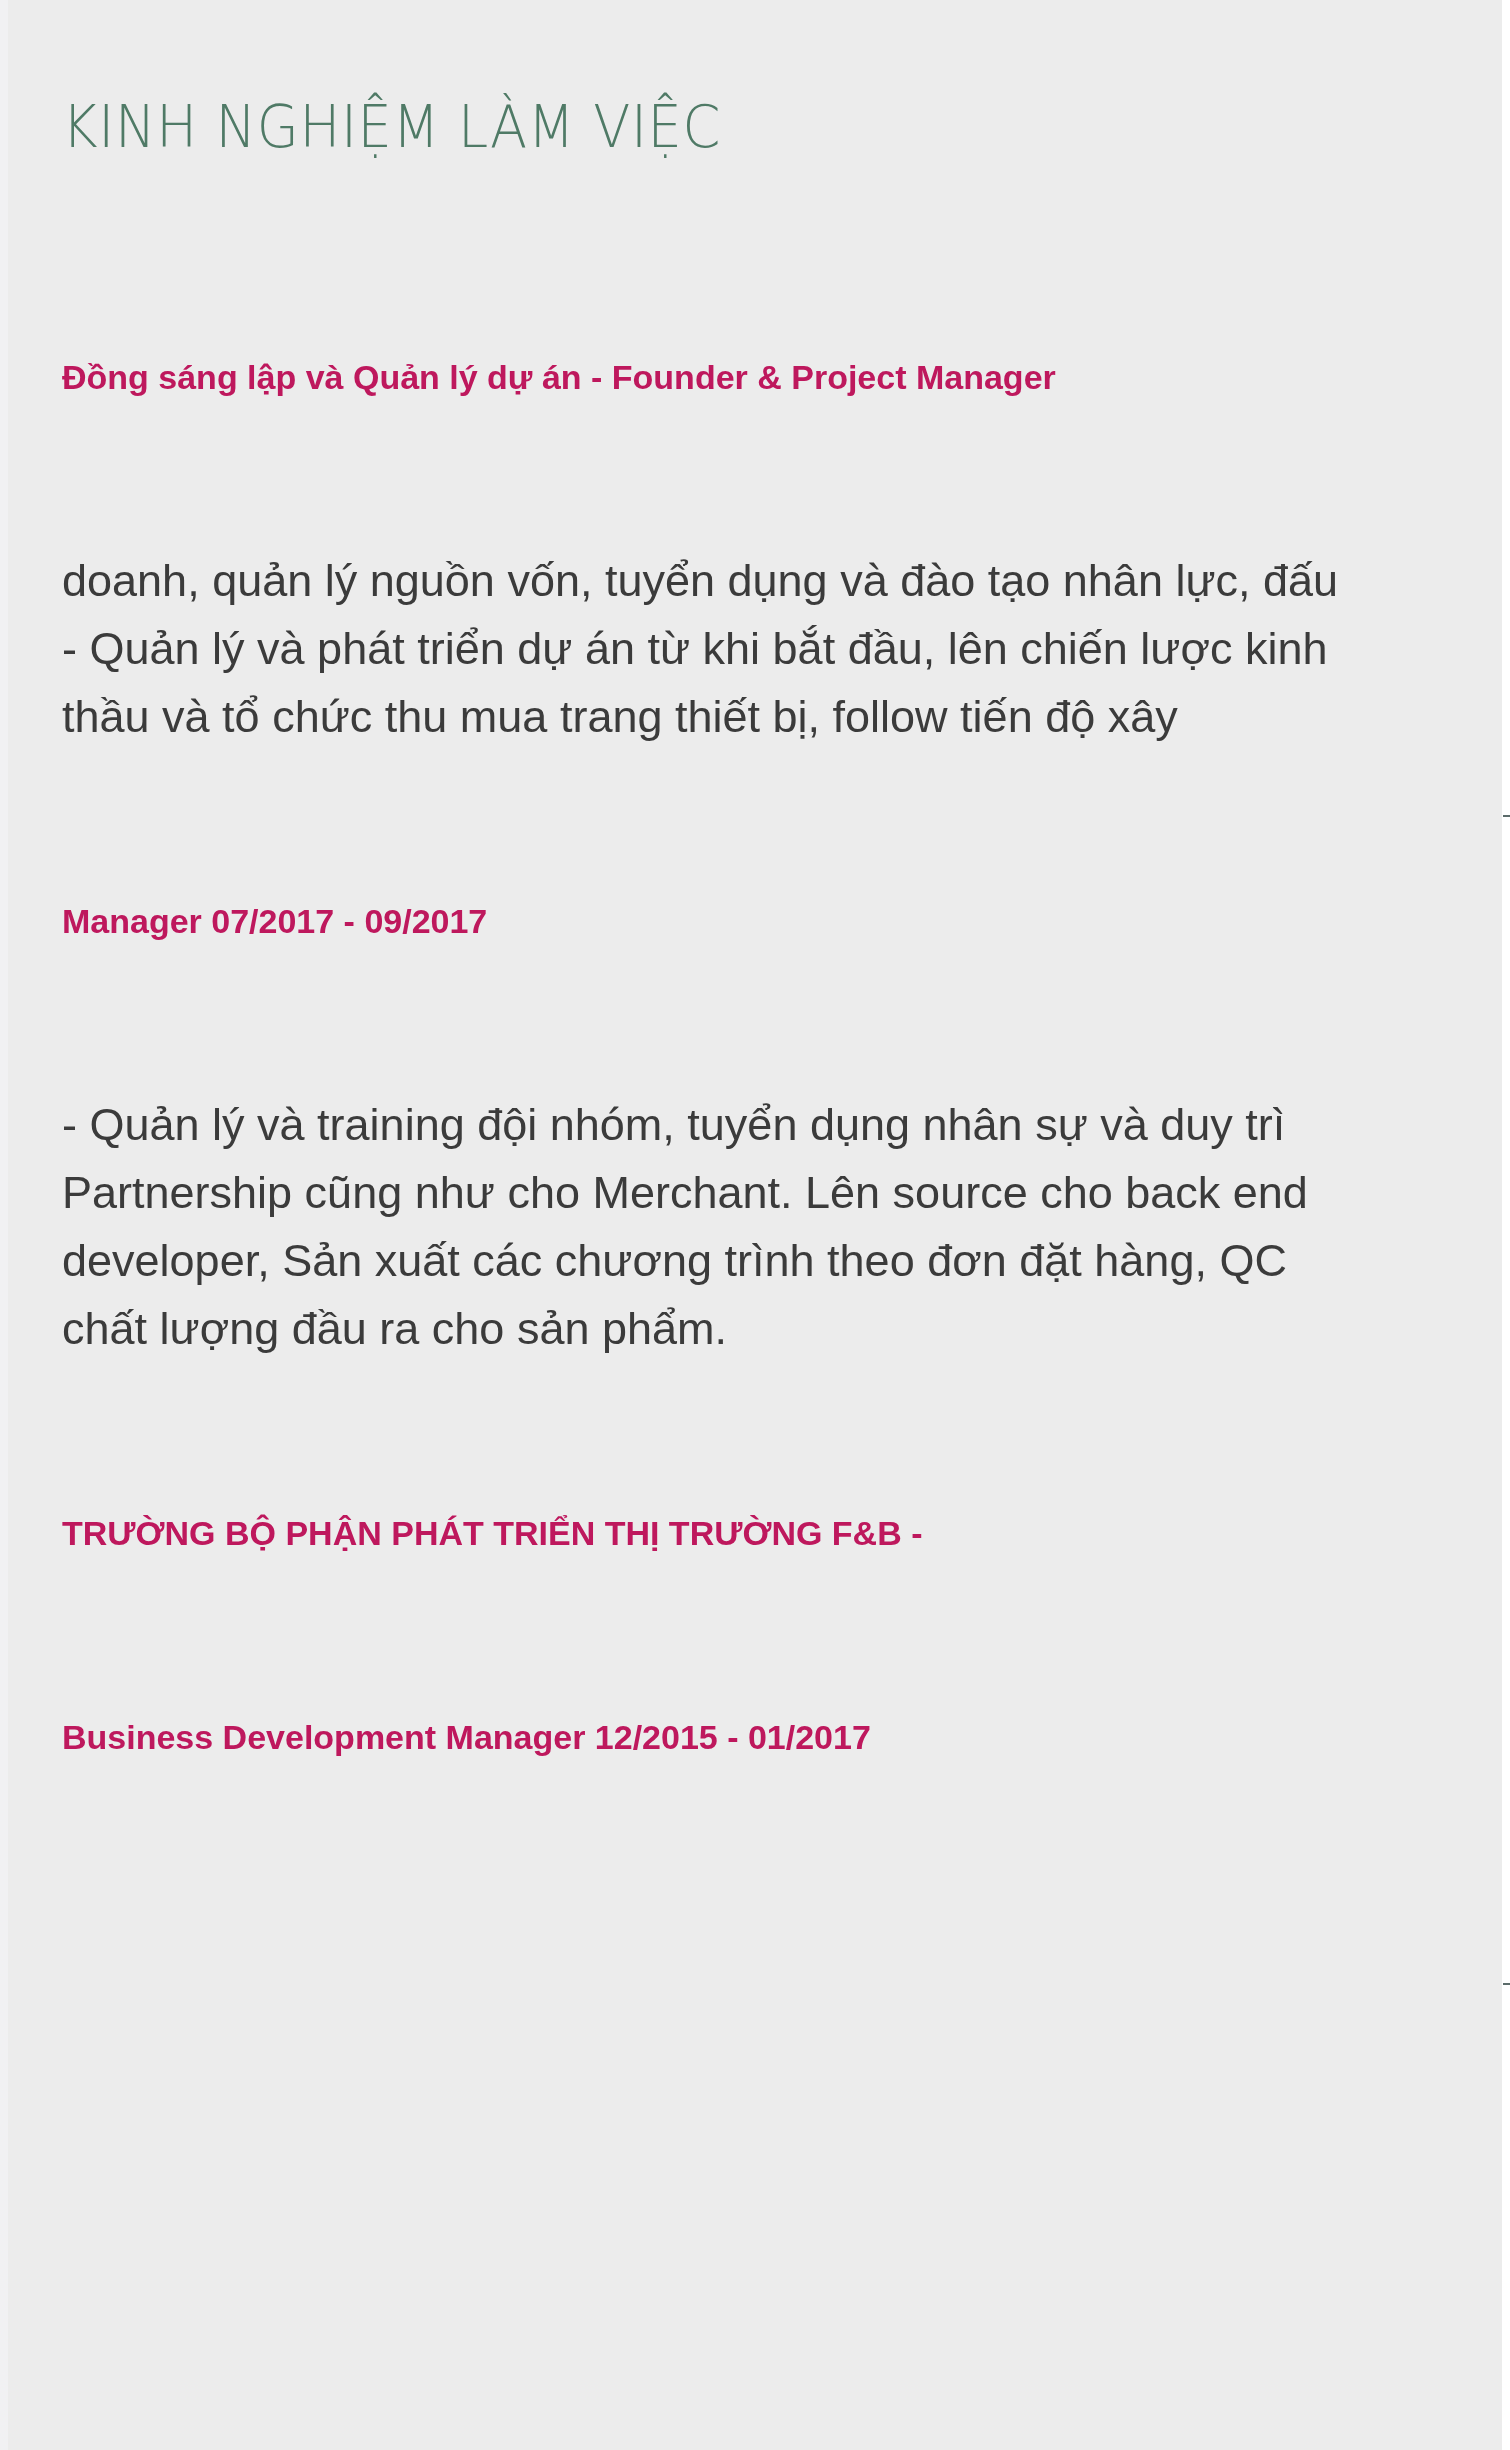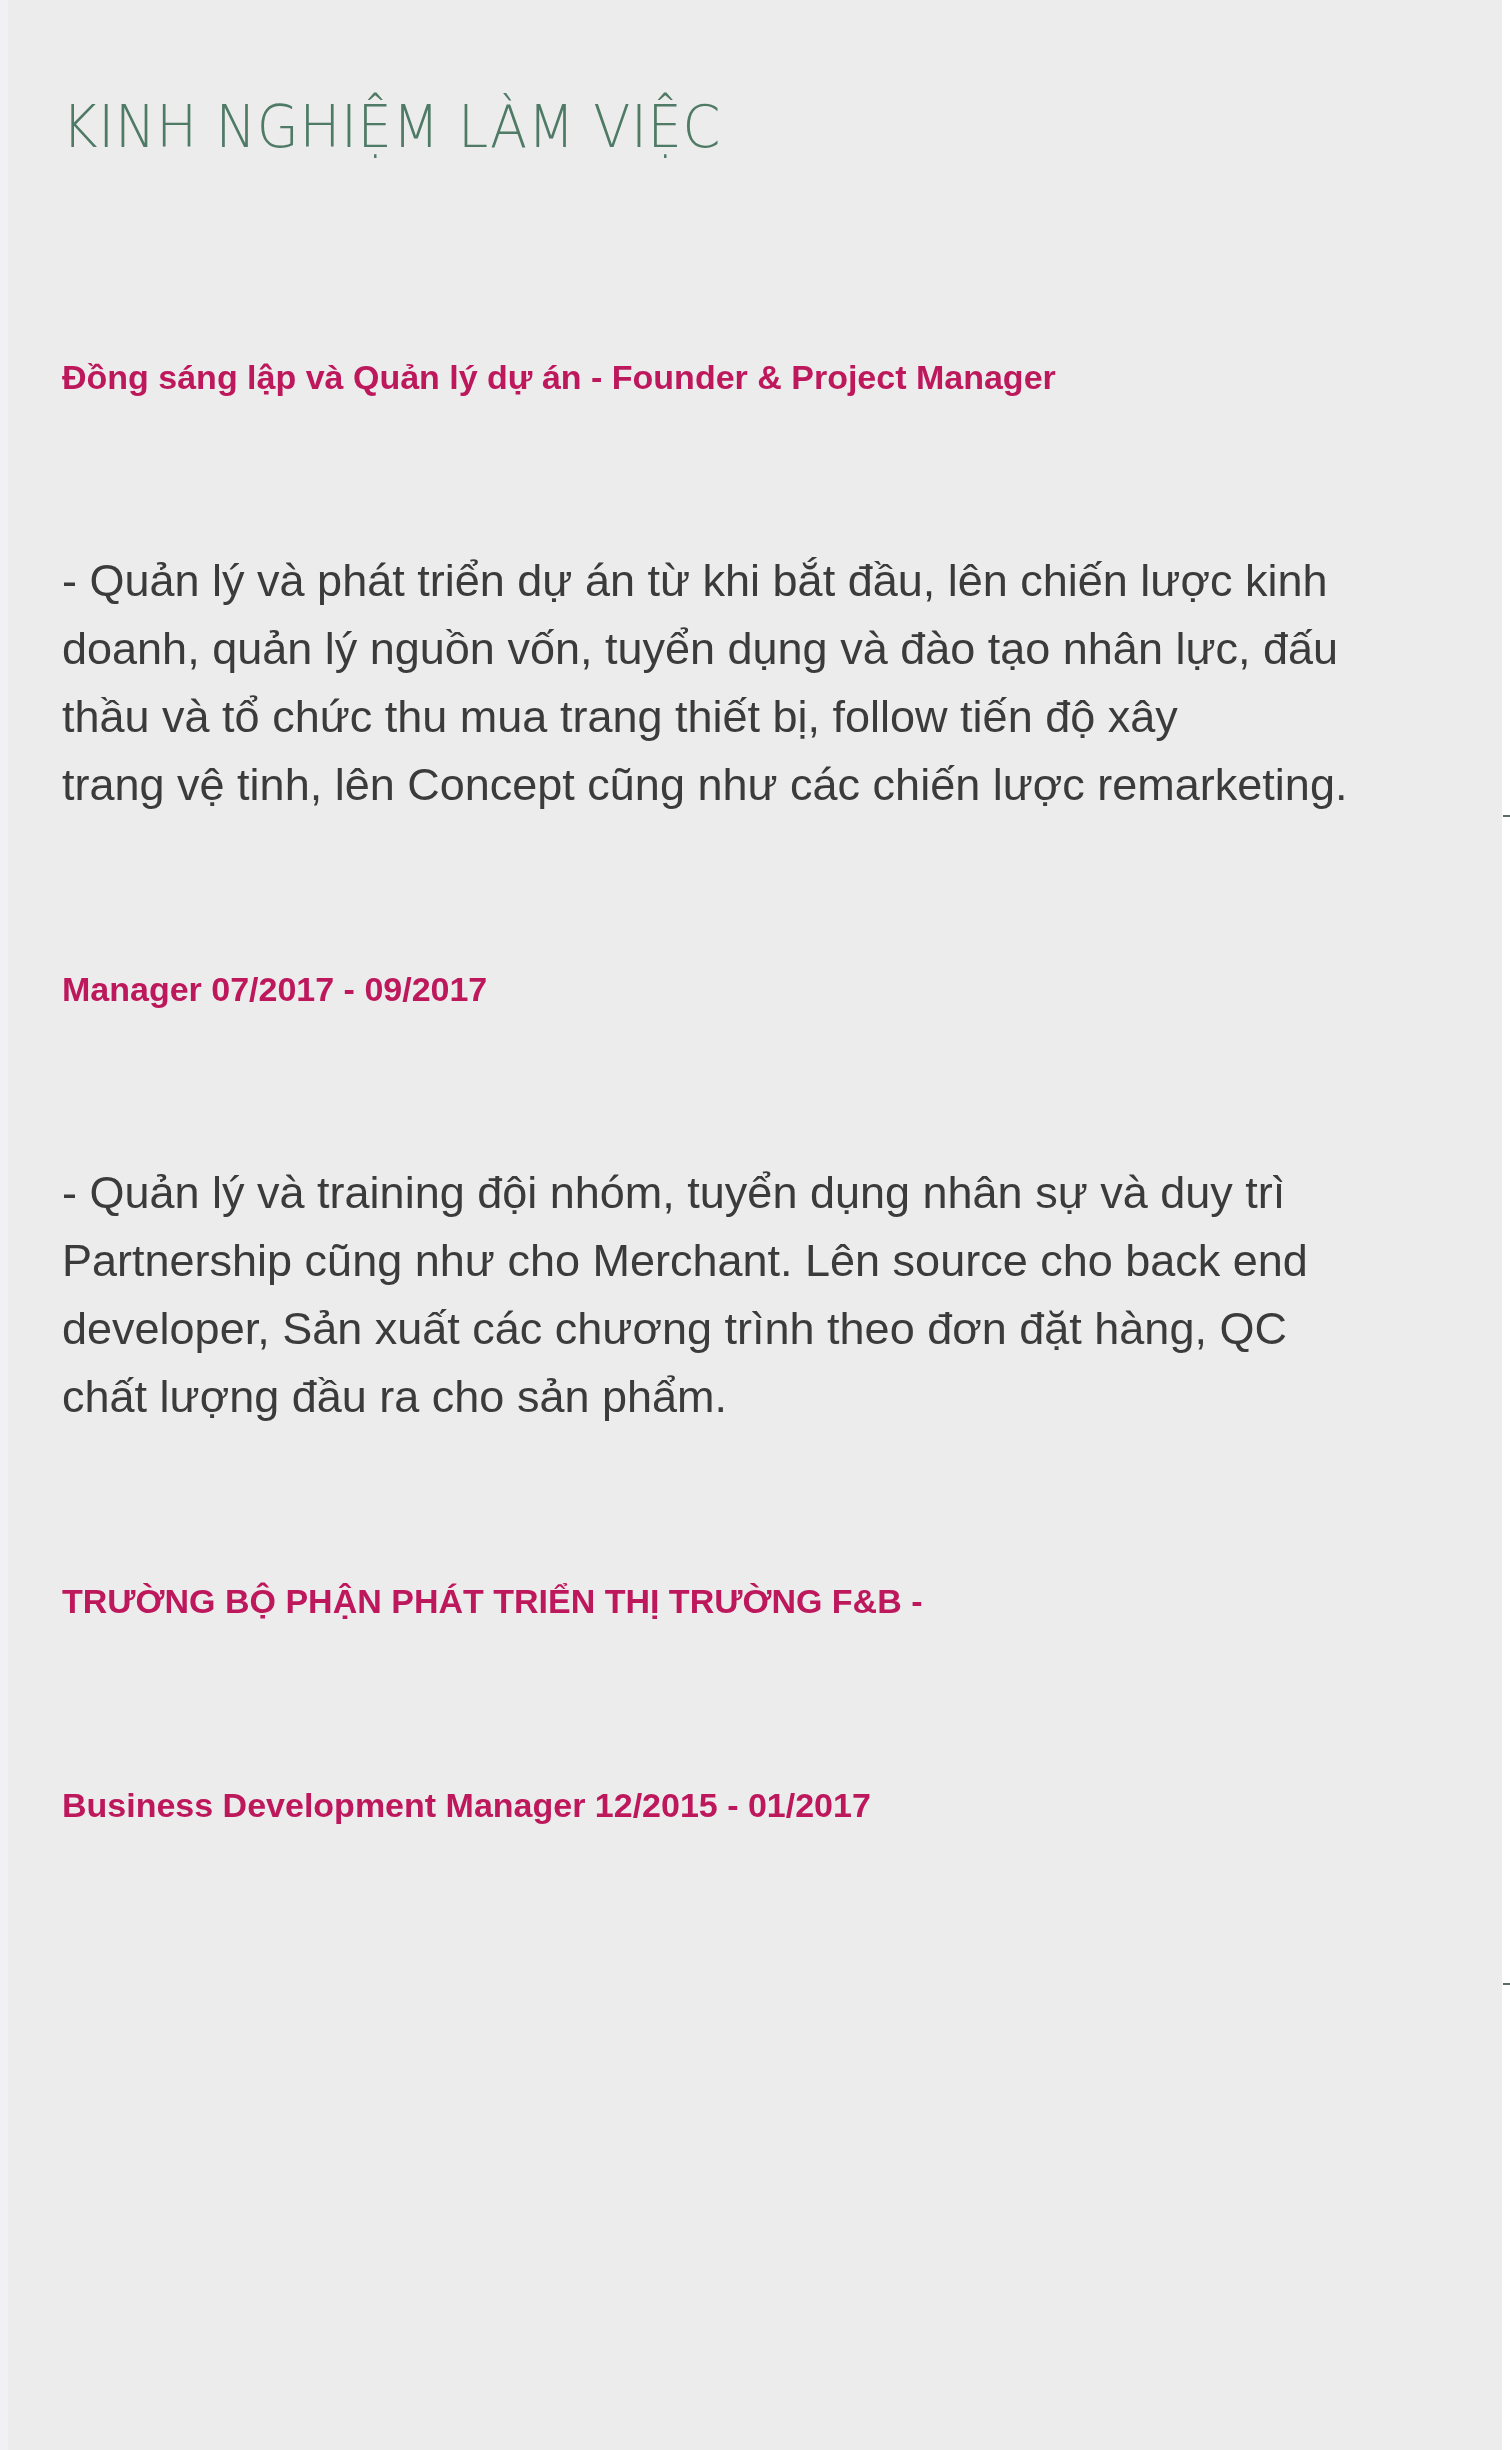--- a/index.html
+++ b/index.html
@@ -98,24 +98,23 @@
 <div class="tick" style="top:1983px;"></div>
 
 <div class="content">
   <h1 class="section-title">KINH NGHIỆM LÀM VIỆC</h1>
 
   <div class="job">
     <div class="job-heading">
       <span class="job-line">Đồng sáng lập và Quản lý dự án - Founder &amp; Project Manager</span>
     </div>
     <div class="job-body">
+      <span class="body-line">doanh, quản lý nguồn vốn, tuyển dụng và đào tạo nhân lực, đấu</span>
       <span class="body-line">- Quản lý và phát triển dự án từ khi bắt đầu, lên chiến lược kinh</span>
-      <span class="body-line">doanh, quản lý nguồn vốn, tuyển dụng và đào tạo nhân lực, đấu</span>
       <span class="body-line">thầu và tổ chức thu mua trang thiết bị, follow tiến độ xây</span>
-      <span class="body-line">trang vệ tinh, lên Concept cũng như các chiến lược remarketing.</span>
     </div>
   </div>
 
   <div class="job">
     <div class="job-heading">
       <span class="job-line">Manager 07/2017 - 09/2017</span>
     </div>
     <div class="job-body">
       <span class="body-line">- Quản lý và training đội nhóm, tuyển dụng nhân sự và duy trì</span>
       <span class="body-line">Partnership cũng như cho Merchant. Lên source cho back end</span>

